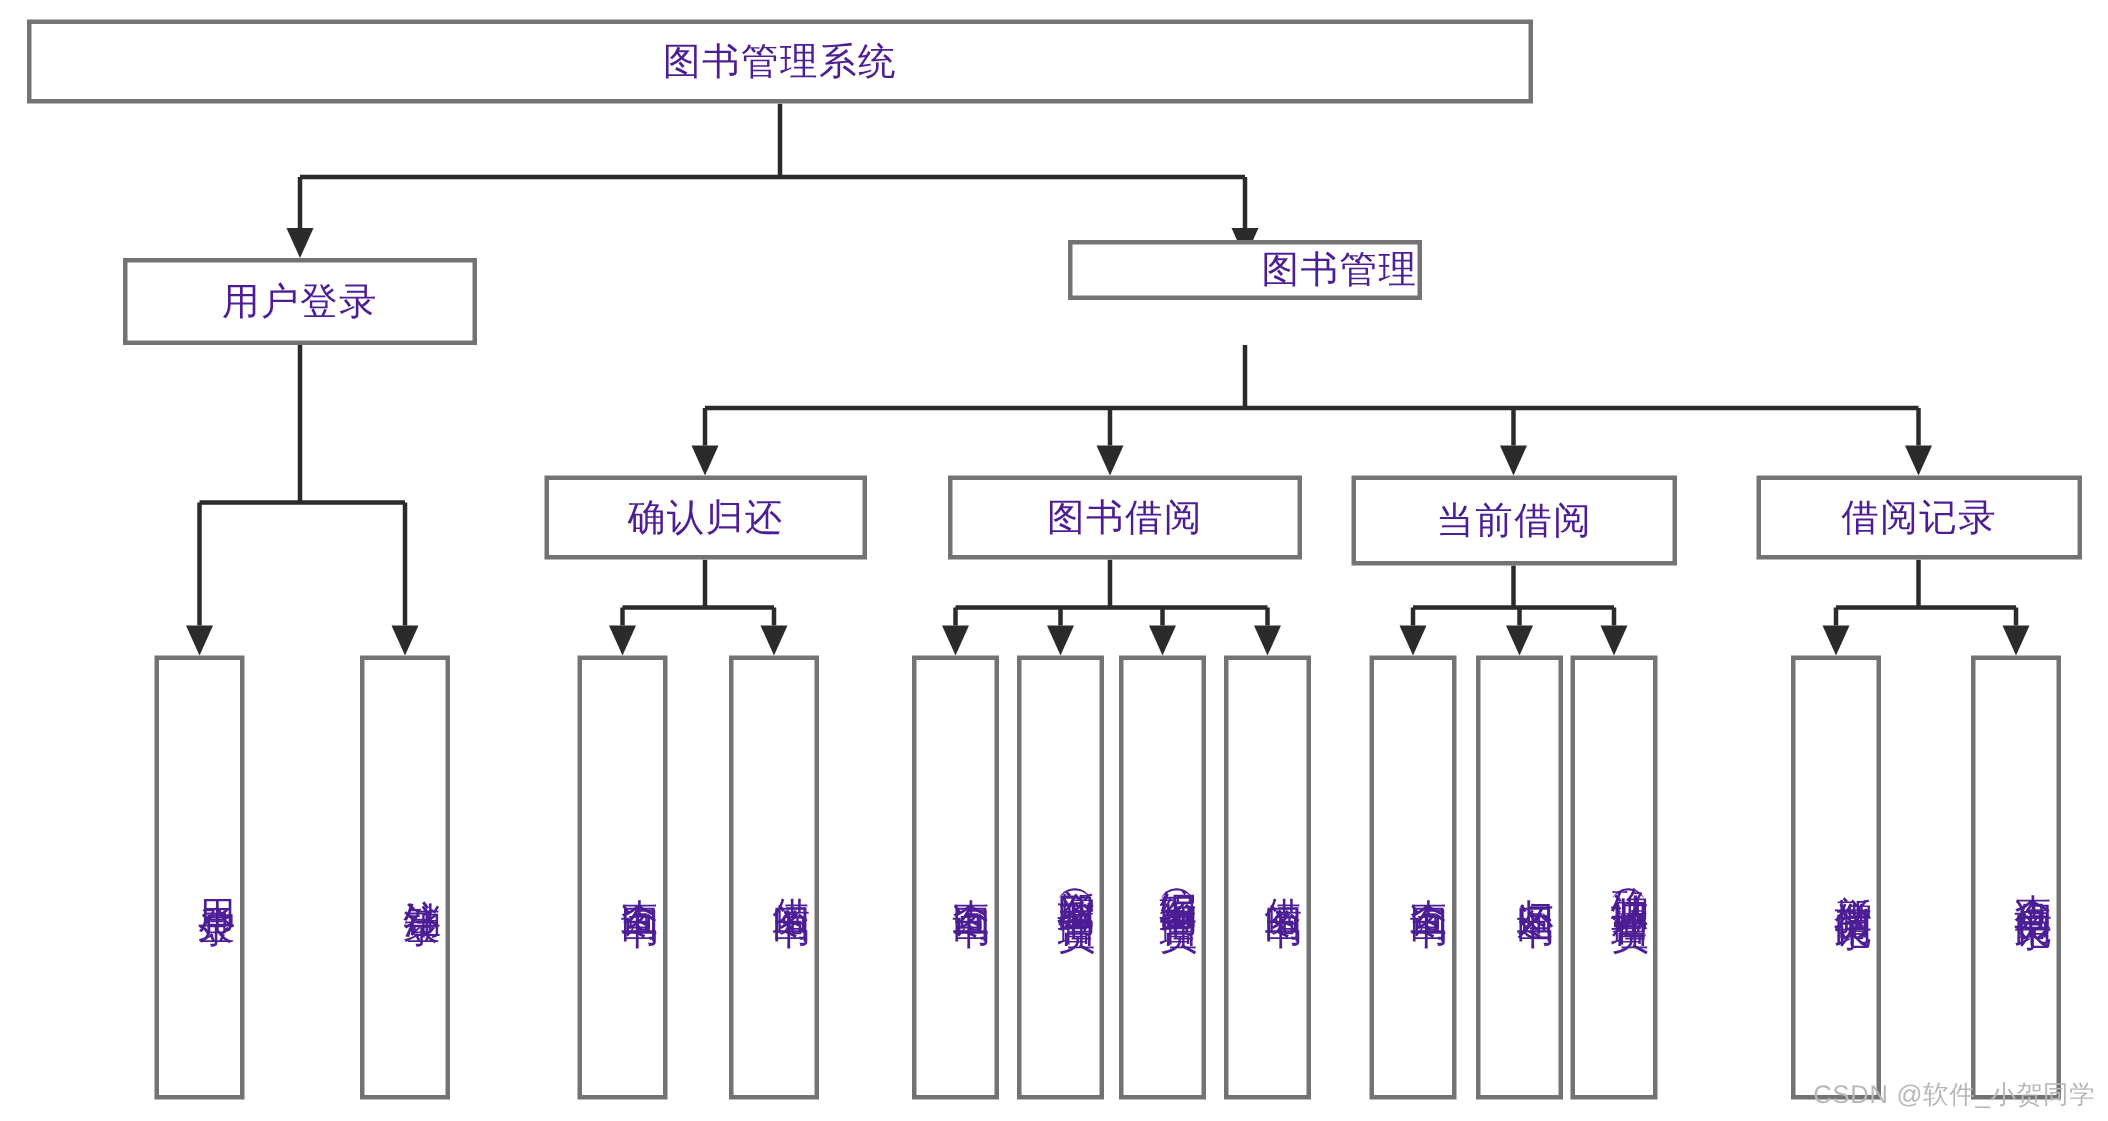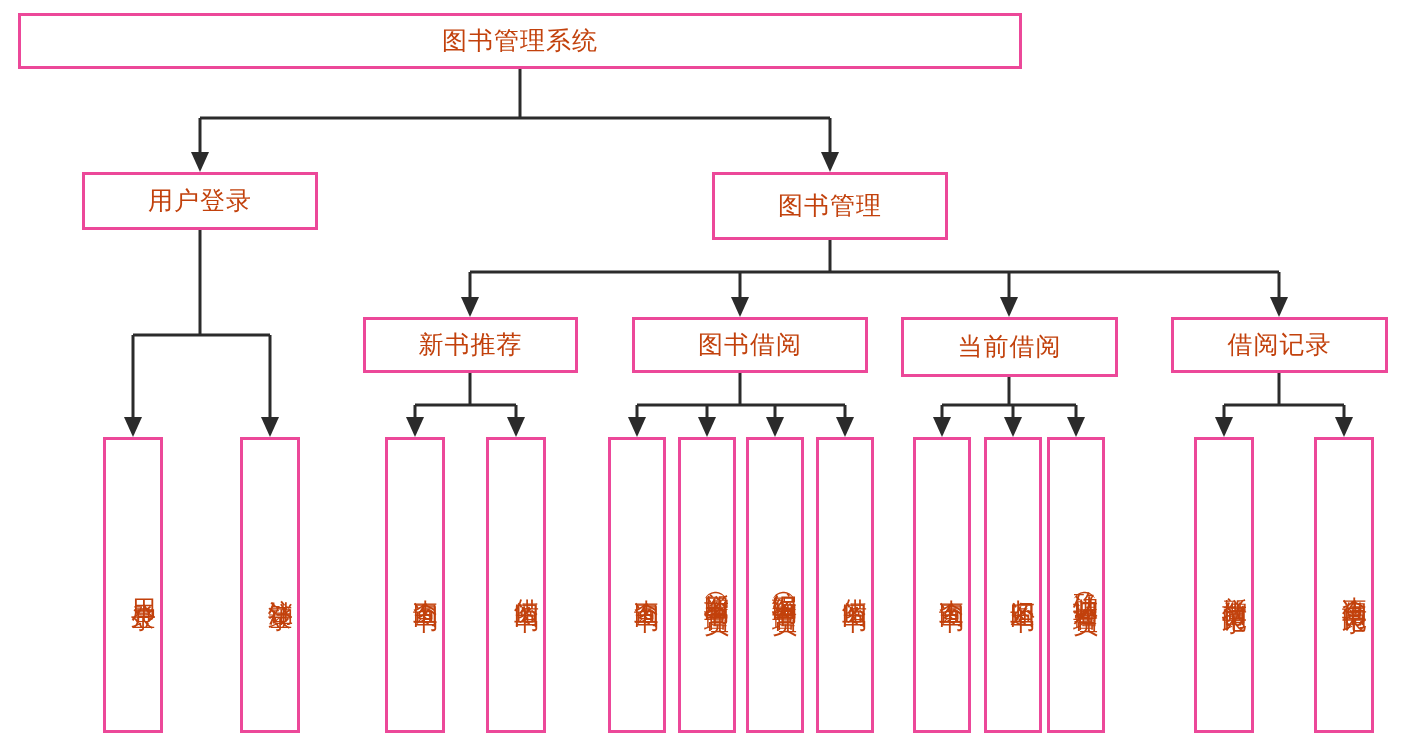--- a/index.html
+++ b/index.html
@@ -21,27 +21,26 @@
     position: absolute;
     left: 0;
     top: 0;
     width: 1405px;
     height: 747px;
     pointer-events: none;
   }
   .node {
     position: absolute;
     box-sizing: border-box;
-    border: 3px solid #ec4899;
+    border: 3px solid #737373;
     background: #ffffff;
     display: flex;
     align-items: center;
     justify-content: center;
-    color: #c2410c;
-    font-family: Liberation Serif, serif;
+    color: #4c1d95;
   }
   .node.horiz {
     font-size: 25px;
     line-height: 1.2;
     letter-spacing: 1px;
     white-space: nowrap;
   }
   .node.vert {
     writing-mode: vertical-rl;
     text-orientation: upright;
@@ -127,25 +126,25 @@
       </g>
   </svg>
 
   <div id="nodes-layer">
       <div class="node horiz" style="left: 18px; top: 13px; width: 1004px; height: 56px;">
         <span>图书管理系统</span>
       </div>
       <div class="node horiz" style="left: 82px; top: 172px; width: 236px; height: 58px;">
         <span>用户登录</span>
       </div>
-      <div class="node horiz" style="left: 712px; top: 172px; width: 236px; height: 68px;">
+      <div class="node horiz" style="left: 712px; top: 160px; width: 236px; height: 40px; justify-content: flex-end;">
         <span>图书管理</span>
       </div>
       <div class="node horiz" style="left: 363px; top: 317px; width: 215px; height: 56px;">
-        <span>新书推荐</span>
+        <span>确认归还</span>
       </div>
       <div class="node horiz" style="left: 632px; top: 317px; width: 236px; height: 56px;">
         <span>图书借阅</span>
       </div>
       <div class="node horiz" style="left: 901px; top: 317px; width: 217px; height: 60px;">
         <span>当前借阅</span>
       </div>
       <div class="node horiz" style="left: 1171px; top: 317px; width: 217px; height: 56px; text-align: right;">
         <span>借阅记录</span>
       </div>
@@ -183,13 +182,14 @@
         <span>确认归还（管理员）</span>
       </div>
       <div class="node vert" style="left: 1194px; top: 437px; width: 60px; height: 296px;">
         <span>新增借阅记录</span>
       </div>
       <div class="node vert" style="left: 1314px; top: 437px; width: 60px; height: 296px;">
         <span>查询借阅记录</span>
       </div>
     </div>
 
+  <div id="watermark">CSDN @软件_小贺同学</div>
 </div>
 
 </body></html>

